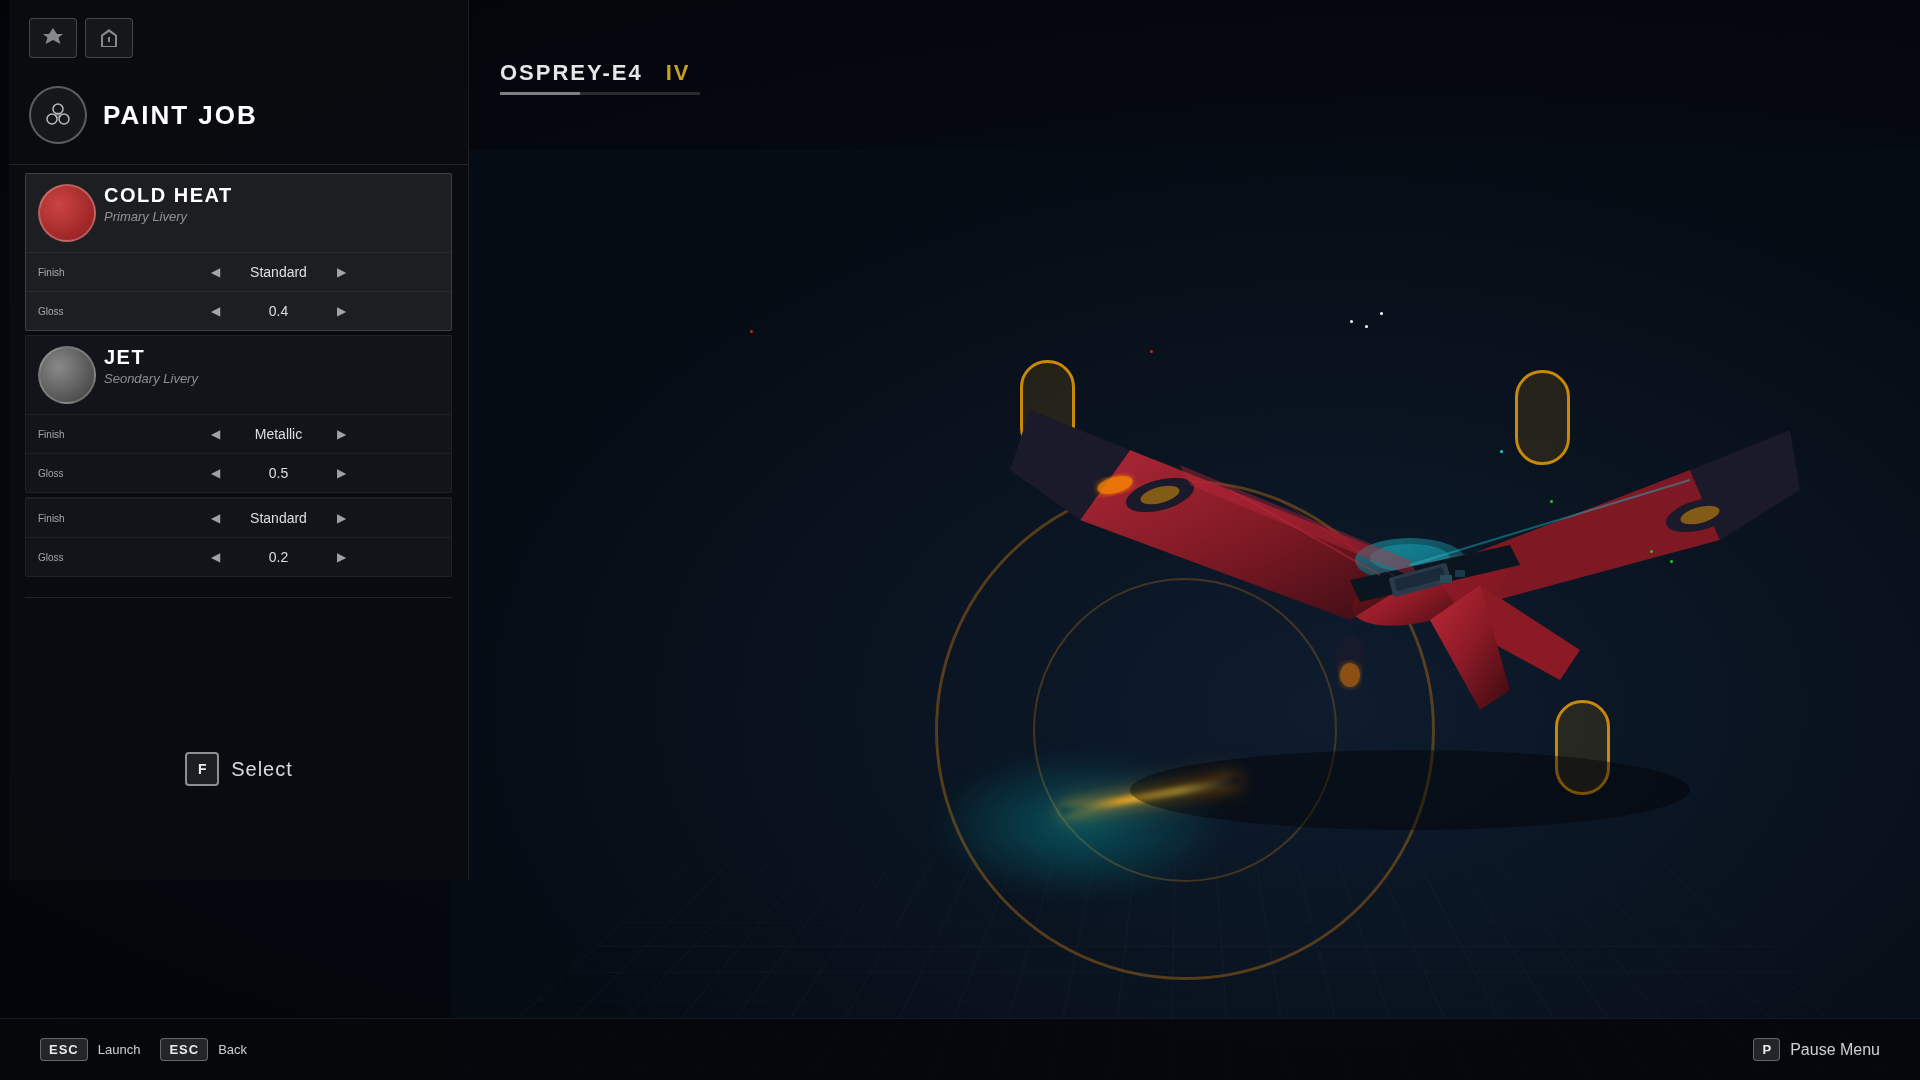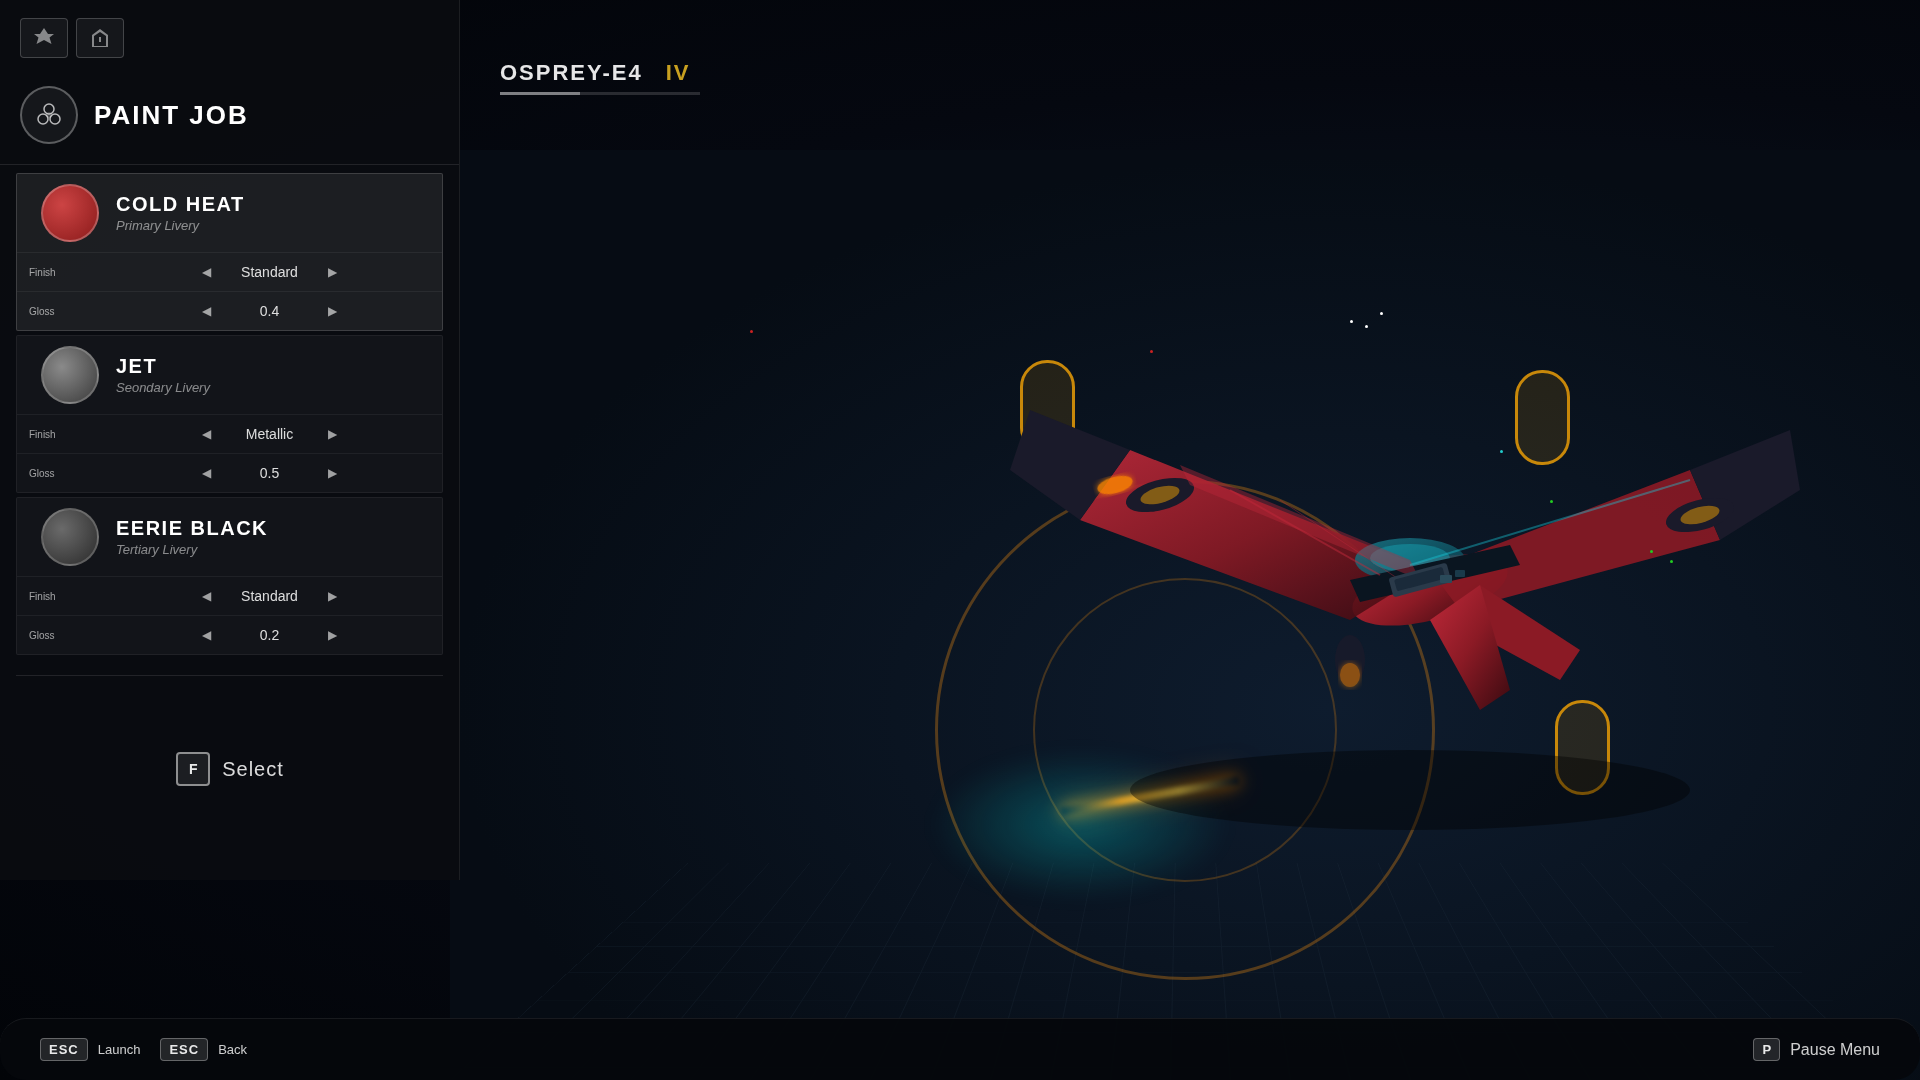--- a/index.html
+++ b/index.html
@@ -139,21 +139,21 @@
       top: 0;
       left: 0;
       width: 100%;
       height: 100%;
     }
 
     
     .left-panel {
       position: absolute;
       top: 0;
-      left: 0;
+      left: 9px;
       width: 460px;
       height: 880px;
       background: rgba(10, 12, 16, 0.92);
       border-right: 1px solid rgba(255,255,255,0.08);
     }
 
     
     .top-nav {
       display: flex;
       align-items: center;
@@ -217,23 +217,23 @@
       border-radius: 2px;
     }
 
     .livery-item.selected {
       background: rgba(255,255,255,0.08);
       border: 1px solid rgba(255,255,255,0.15);
     }
 
     .livery-header {
       display: flex;
-      align-items: center;
-      padding: 10px 24px;
-      gap: 17px;
+      align-items: flex-start;
+      padding: 10px 12px;
+      gap: 8px;
     }
 
     .color-swatch {
       width: 58px;
       height: 58px;
       border-radius: 50%;
       border: 2px solid rgba(255,255,255,0.2);
       flex-shrink: 0;
     }
 
@@ -353,21 +353,20 @@
       bottom: 0;
       left: 0;
       width: 1920px;
       height: 62px;
       background: rgba(5, 7, 12, 0.95);
       border-top: 1px solid rgba(255,255,255,0.08);
       display: flex;
       align-items: center;
       justify-content: space-between;
       padding: 0 40px;
-      border-radius: 26px;
     }
 
     .bottom-actions {
       display: flex;
       gap: 20px;
     }
 
     .bottom-btn {
       display: flex;
       align-items: center;
@@ -645,27 +644,20 @@
       <span class="property-label">Gloss</span>
       <div class="property-control">
         <div class="arrow-btn">◀</div>
         <span class="property-value">0.5</span>
         <div class="arrow-btn">▶</div>
       </div>
     </div>
   </div>
 
   <div class="livery-item">
-    <div class="livery-header">
-      <div class="color-swatch eerie-black"></div>
-      <div>
-        <div class="livery-name">EERIE BLACK</div>
-        <div class="livery-sub">Tertiary Livery</div>
-      </div>
-    </div>
     <div class="property-row">
       <span class="property-label">Finish</span>
       <div class="property-control">
         <div class="arrow-btn">◀</div>
         <span class="property-value">Standard</span>
         <div class="arrow-btn">▶</div>
       </div>
     </div>
     <div class="property-row">
       <span class="property-label">Gloss</span>

